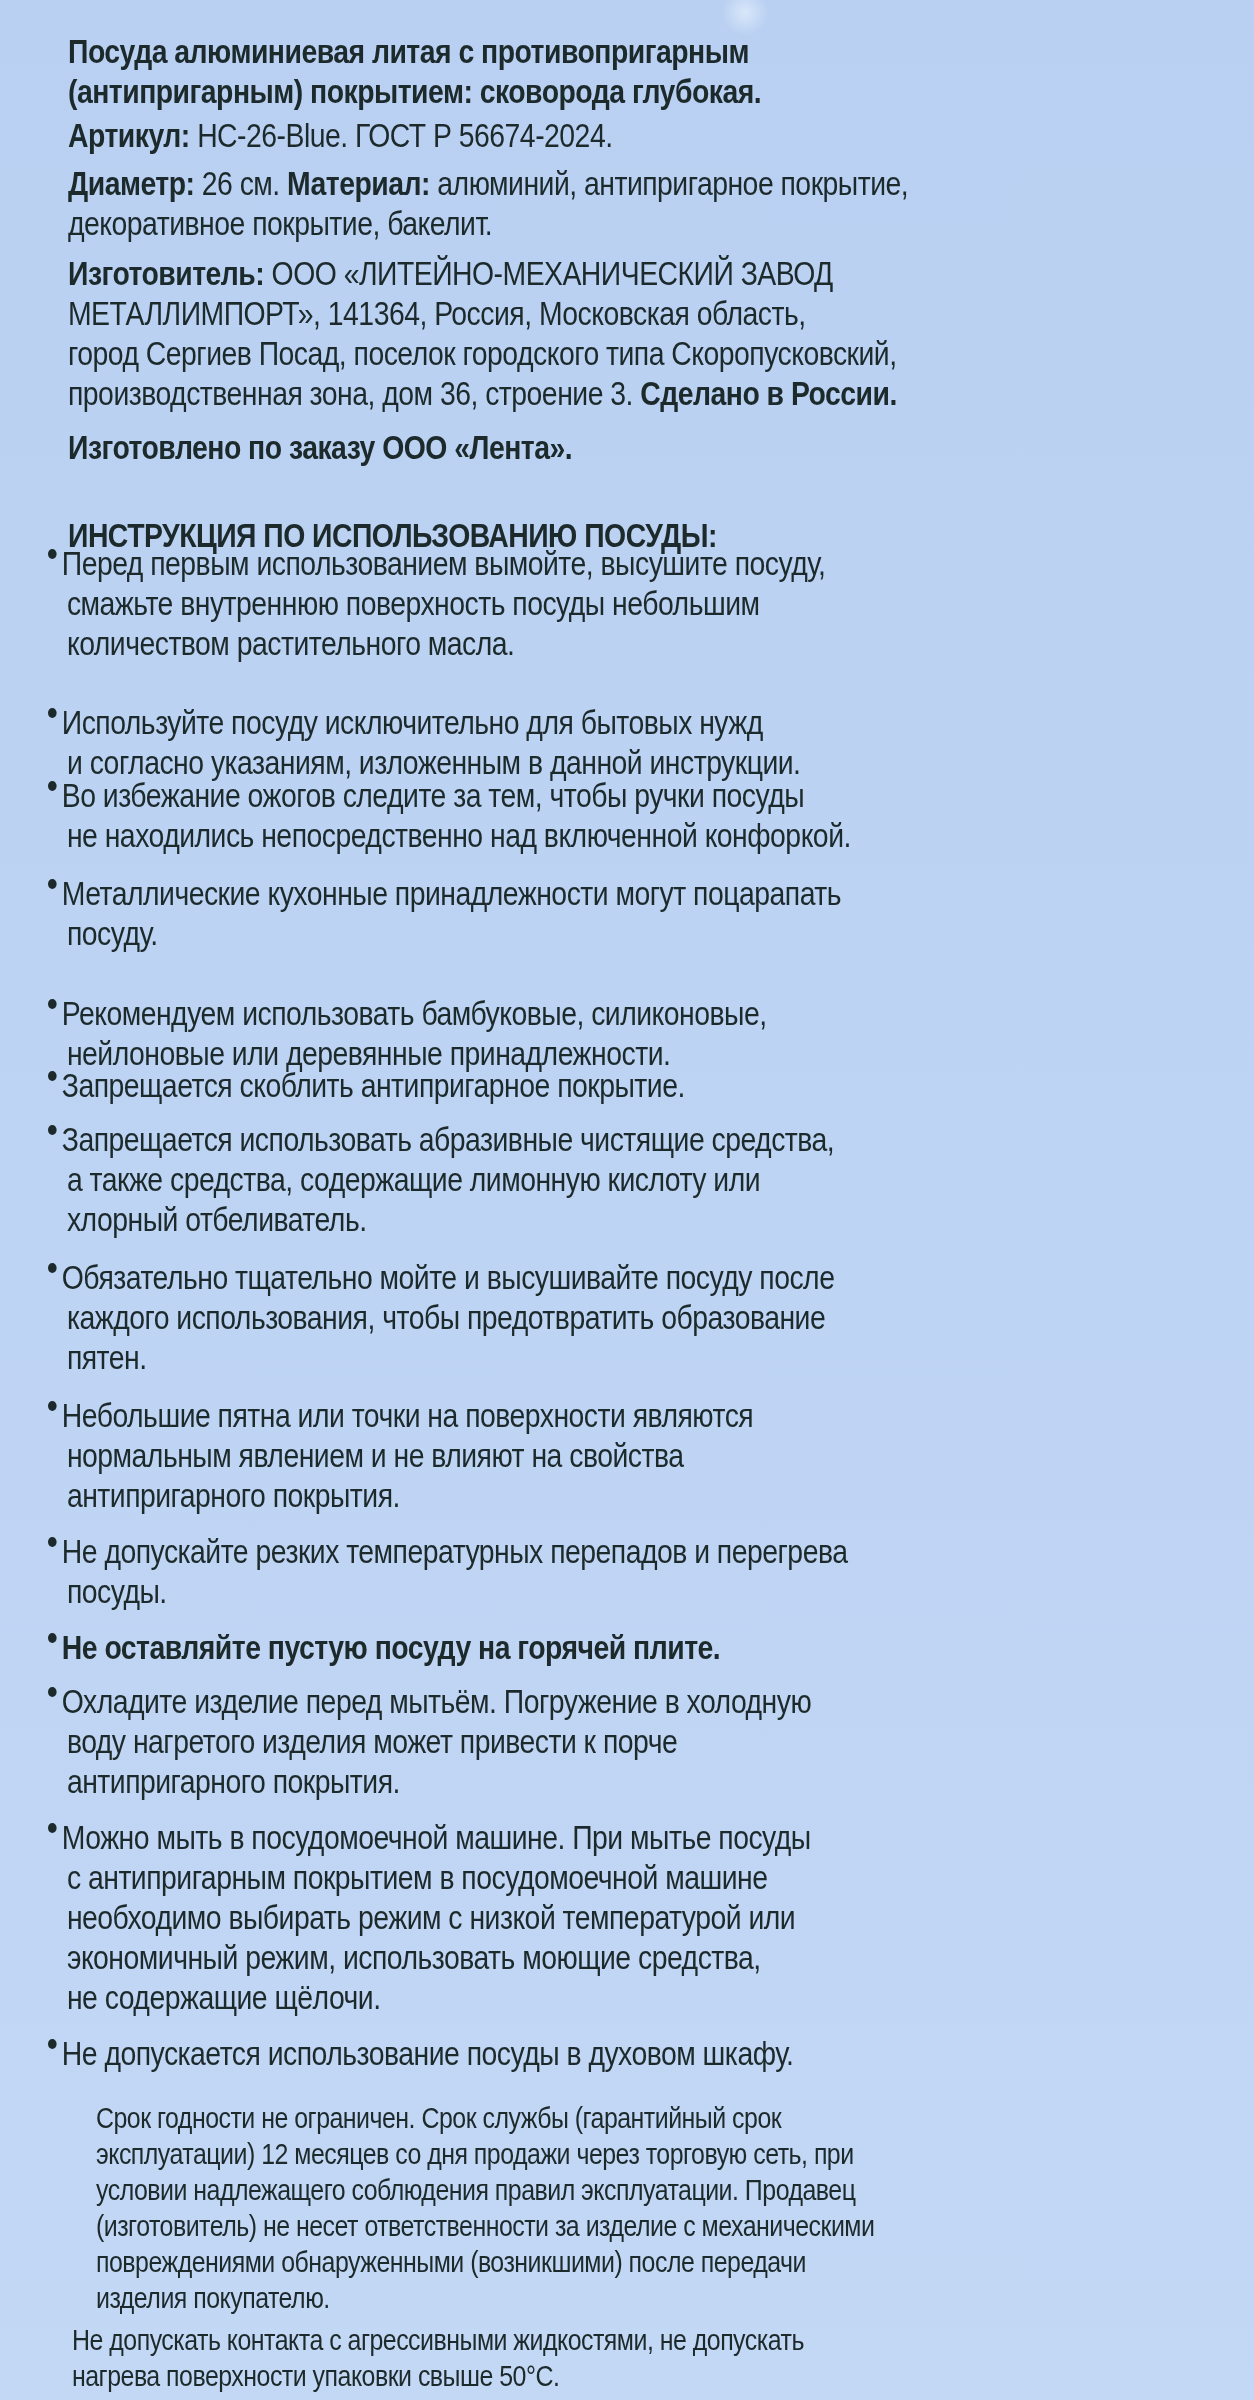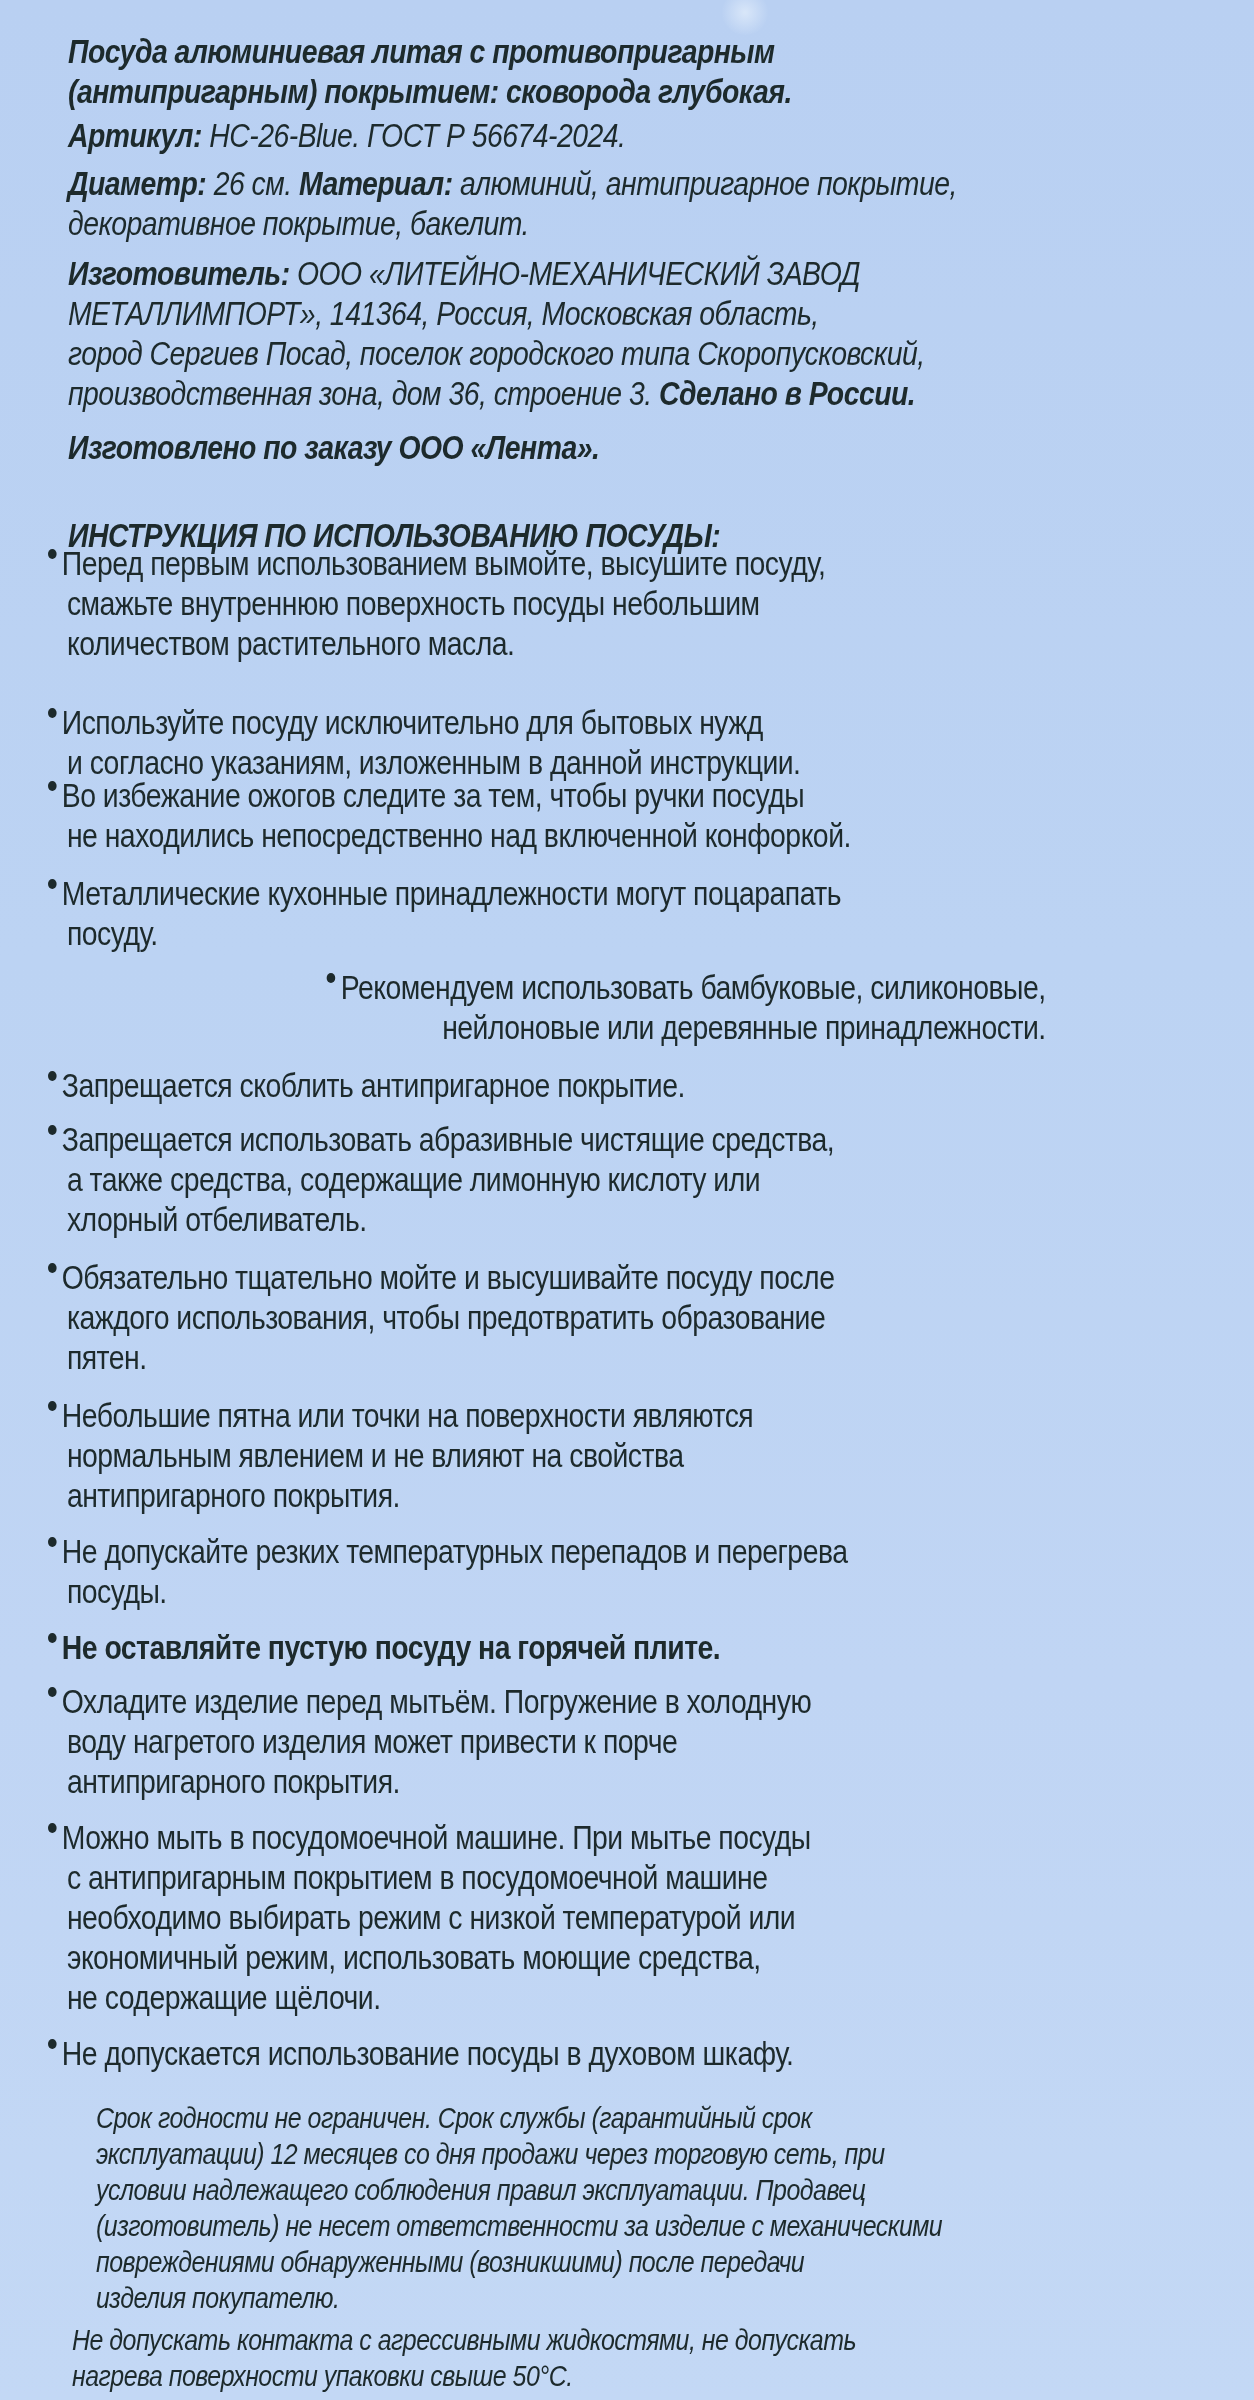--- a/index.html
+++ b/index.html
@@ -28,21 +28,20 @@
       top: -10px;
       width: 50px;
       height: 45px;
       border-radius: 50%;
       background: radial-gradient(circle, rgba(230,240,252,0.7) 0%, rgba(200,220,245,0.0) 70%);
     }
     .block {
       position: absolute;
       left: 68px;
       width: 1140px;
-      font-style: italic;
     }
     .line {
       font-size: 33px;
       line-height: 40px;
       letter-spacing: -0.6px;
       white-space: nowrap;
       transform: scaleX(0.86);
       transform-origin: left center;
     }
     .bold {
@@ -132,21 +131,21 @@
   <div class="bullet-item" style="top:874px;">
     <div class="line first"><span class="dot"></span><span>Металлические кухонные принадлежности могут поцарапать</span></div>
     <div class="line">посуду.</div>
   </div>
 
   <div class="bullet-item" style="top:776px;">
     <div class="line first"><span class="dot"></span><span>Во избежание ожогов следите за тем, чтобы ручки посуды</span></div>
     <div class="line">не находились непосредственно над включенной конфоркой.</div>
   </div>
 
-  <div class="bullet-item" style="top:968px;text-align:right;">
+  <div class="bullet-item" style="top:994px;">
     <div class="line first"><span class="dot"></span><span>Рекомендуем использовать бамбуковые, силиконовые,</span></div>
     <div class="line">нейлоновые или деревянные принадлежности.</div>
   </div>
 
   <div class="bullet-item" style="top:1066px;">
     <div class="line first"><span class="dot"></span><span>Запрещается скоблить антипригарное покрытие.</span></div>
   </div>
 
   <div class="bullet-item" style="top:1120px;">
     <div class="line first"><span class="dot"></span><span>Запрещается использовать абразивные чистящие средства,</span></div>

